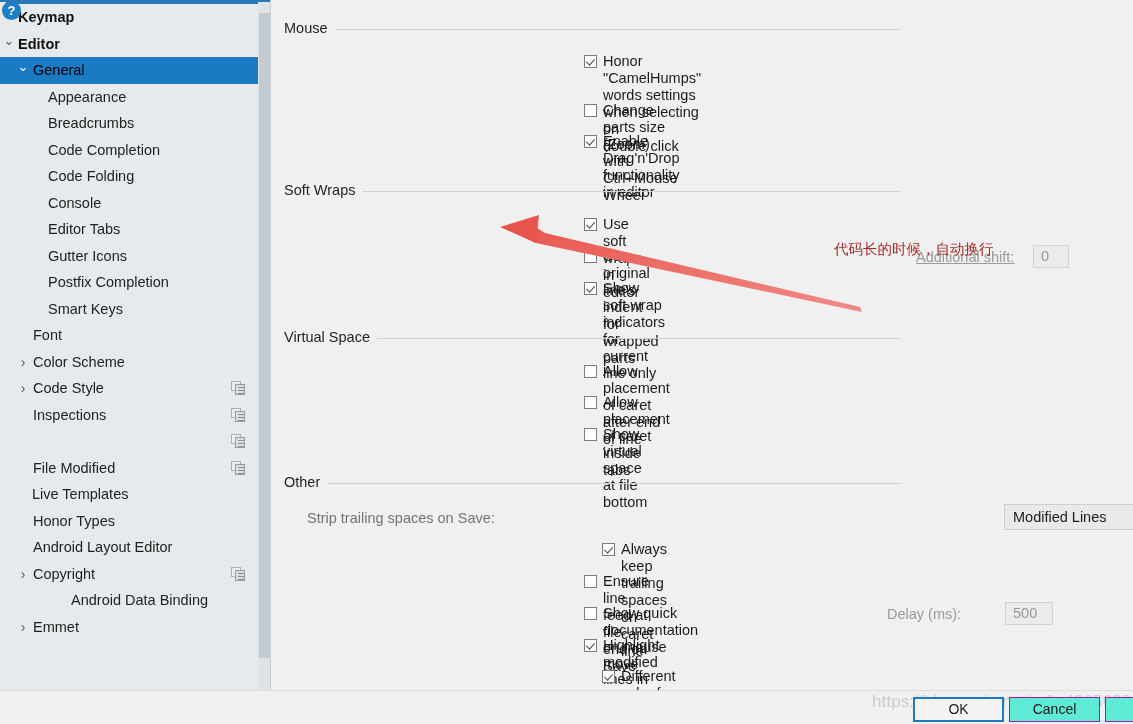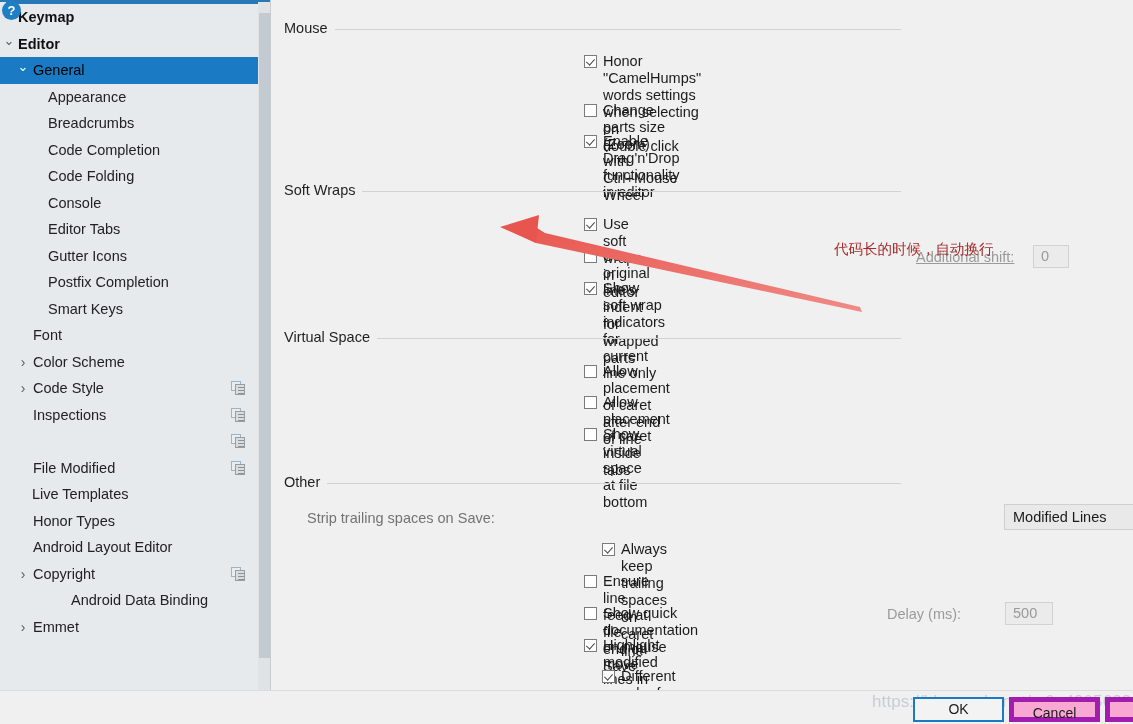--- a/index.html
+++ b/index.html
@@ -124,22 +124,22 @@
     text-align: center;
     line-height: 19px;
     cursor: default;
   }
   .dlg-btn {
     position: absolute;
     top: 697px;
     height: 25px;
     font-size: 14px;
     color: #1a1a1a;
-    background: #f9a8d4;
-    border: 5px solid #a21caf;
+    background: #5eead4;
+    border: 1px solid #a21caf;
     text-align: center;
     line-height: 23px;
     cursor: default;
   }
   #ok-btn {
     left: 913px; width: 91px;
     border: 2px solid #1a7ac4;
     background: #f3f3f3;
     line-height: 21px;
   }

